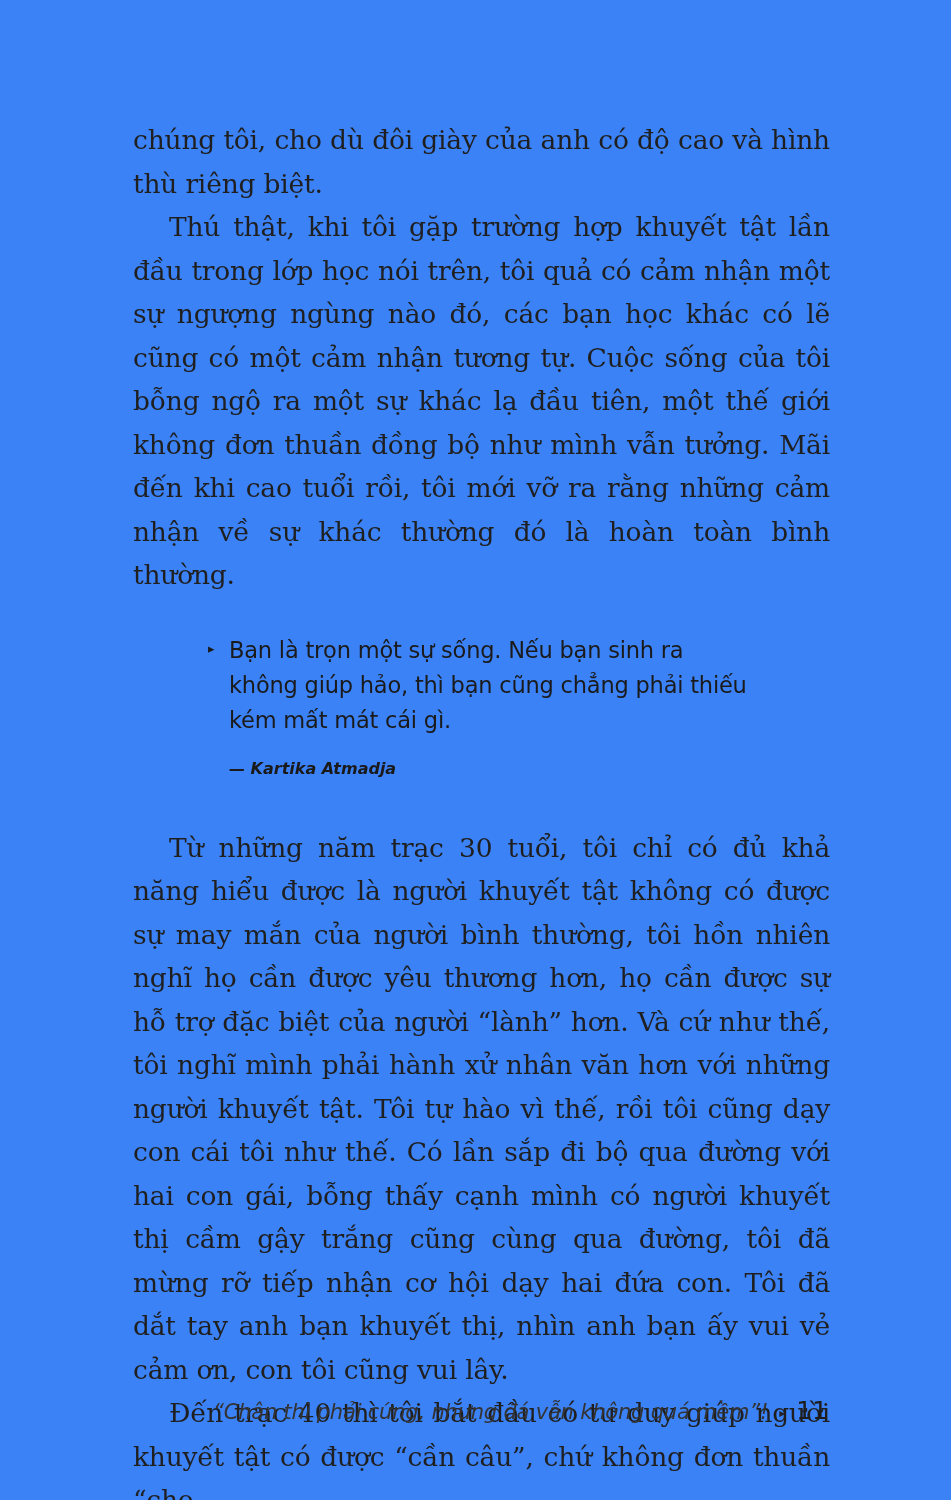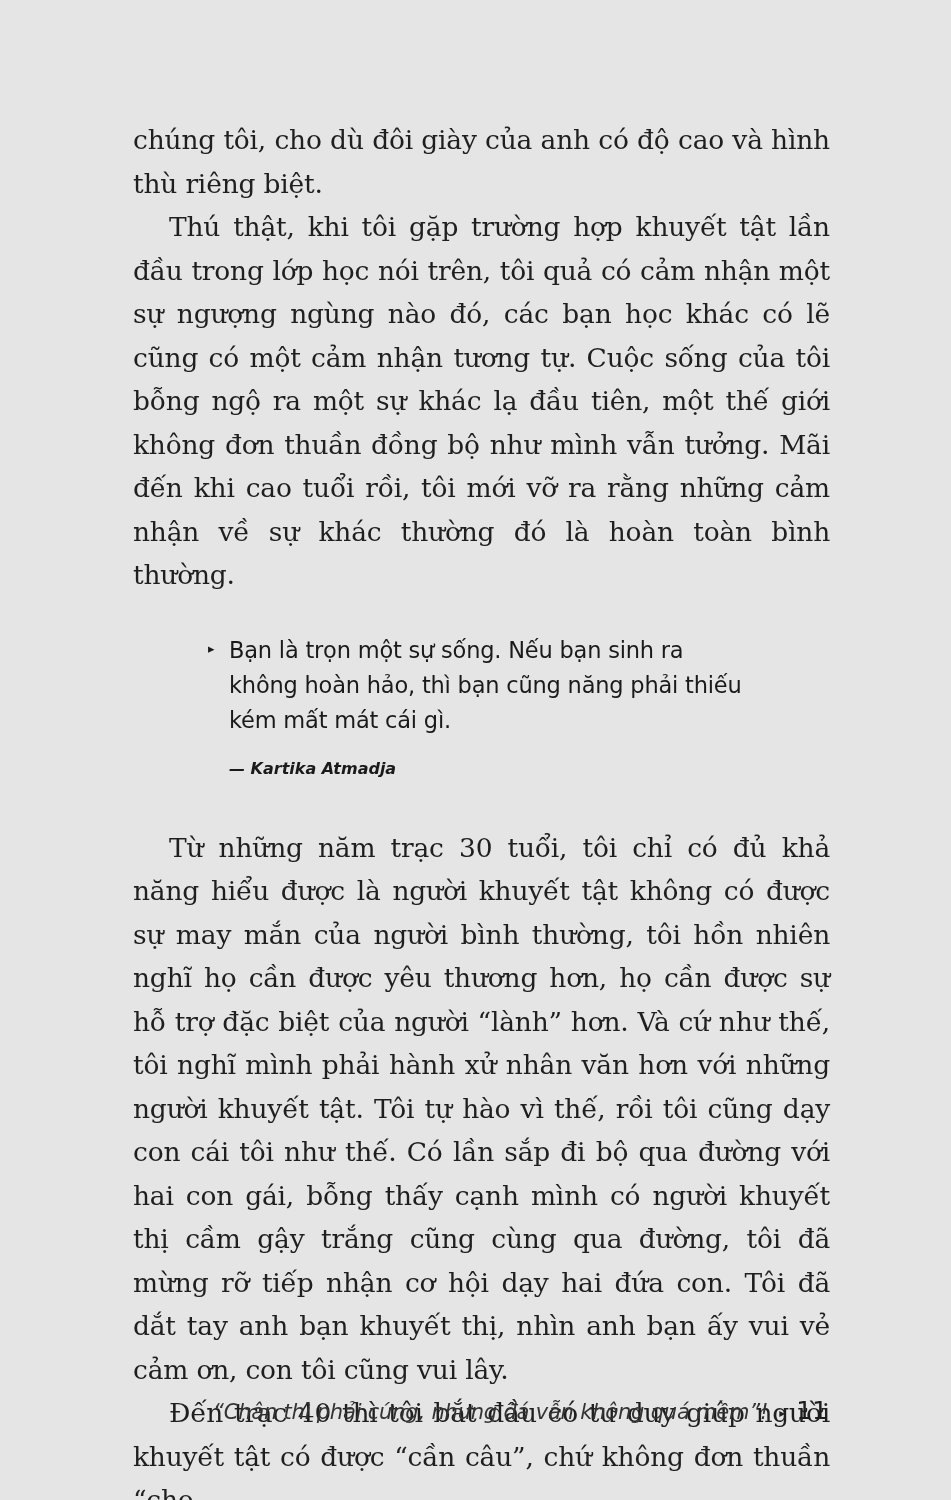--- a/index.html
+++ b/index.html
@@ -4,21 +4,21 @@
 <style>
   html, body {
     margin: 0;
     padding: 0;
     background: #ffffff;
   }
   .page {
     position: relative;
     width: 951px;
     height: 1500px;
-    background: #e5e5e5;
+    background: #3b82f6;
     overflow: hidden;
   }
   .body-text {
     position: absolute;
     left: 133px;
     top: 118px;
     width: 697px;
   }
   .para {
     margin: 0;
@@ -97,21 +97,21 @@
 <div class="page">
 
   <main class="body-text">
 
     <p class="para no-indent">chúng tôi, cho dù đôi giày của anh có độ cao và hình thù riêng biệt.</p>
 
     <p class="para">Thú thật, khi tôi gặp trường hợp khuyết tật lần đầu trong lớp học nói trên, tôi quả có cảm nhận một sự ngượng ngùng nào đó, các bạn học khác có lẽ cũng có một cảm nhận tương tự. Cuộc sống của tôi bỗng ngộ ra một sự khác lạ đầu tiên, một thế giới không đơn thuần đồng bộ như mình vẫn tưởng. Mãi đến khi cao tuổi rồi, tôi mới vỡ ra rằng những cảm nhận về sự khác thường đó là hoàn toàn bình thường.</p>
 
     <aside class="quote">
       <span class="quote-bullet">▸</span>
-      <p class="quote-text">Bạn là trọn một sự sống. Nếu bạn sinh ra không hoàn hảo, thì bạn cũng năng phải thiếu kém mất mát cái gì.</p>
+      <p class="quote-text">Bạn là trọn một sự sống. Nếu bạn sinh ra không giúp hảo, thì bạn cũng chẳng phải thiếu kém mất mát cái gì.</p>
       <p class="quote-attr">— Kartika Atmadja</p>
     </aside>
 
     <p class="para">Từ những năm trạc 30 tuổi, tôi chỉ có đủ khả năng hiểu được là người khuyết tật không có được sự may mắn của người bình thường, tôi hồn nhiên nghĩ họ cần được yêu thương hơn, họ cần được sự hỗ trợ đặc biệt của người “lành” hơn. Và cứ như thế, tôi nghĩ mình phải hành xử nhân văn hơn với những người khuyết tật. Tôi tự hào vì thế, rồi tôi cũng dạy con cái tôi như thế. Có lần sắp đi bộ qua đường với hai con gái, bỗng thấy cạnh mình có người khuyết thị cầm gậy trắng cũng cùng qua đường, tôi đã mừng rỡ tiếp nhận cơ hội dạy hai đứa con. Tôi đã dắt tay anh bạn khuyết thị, nhìn anh bạn ấy vui vẻ cảm ơn, con tôi cũng vui lây.</p>
 
     <p class="para">Đến trạc 40 thì tôi bắt đầu có tư duy giúp người khuyết tật có được “cần câu”, chứ không đơn thuần “cho</p>
 
   </main>
 
   <footer class="footer">

